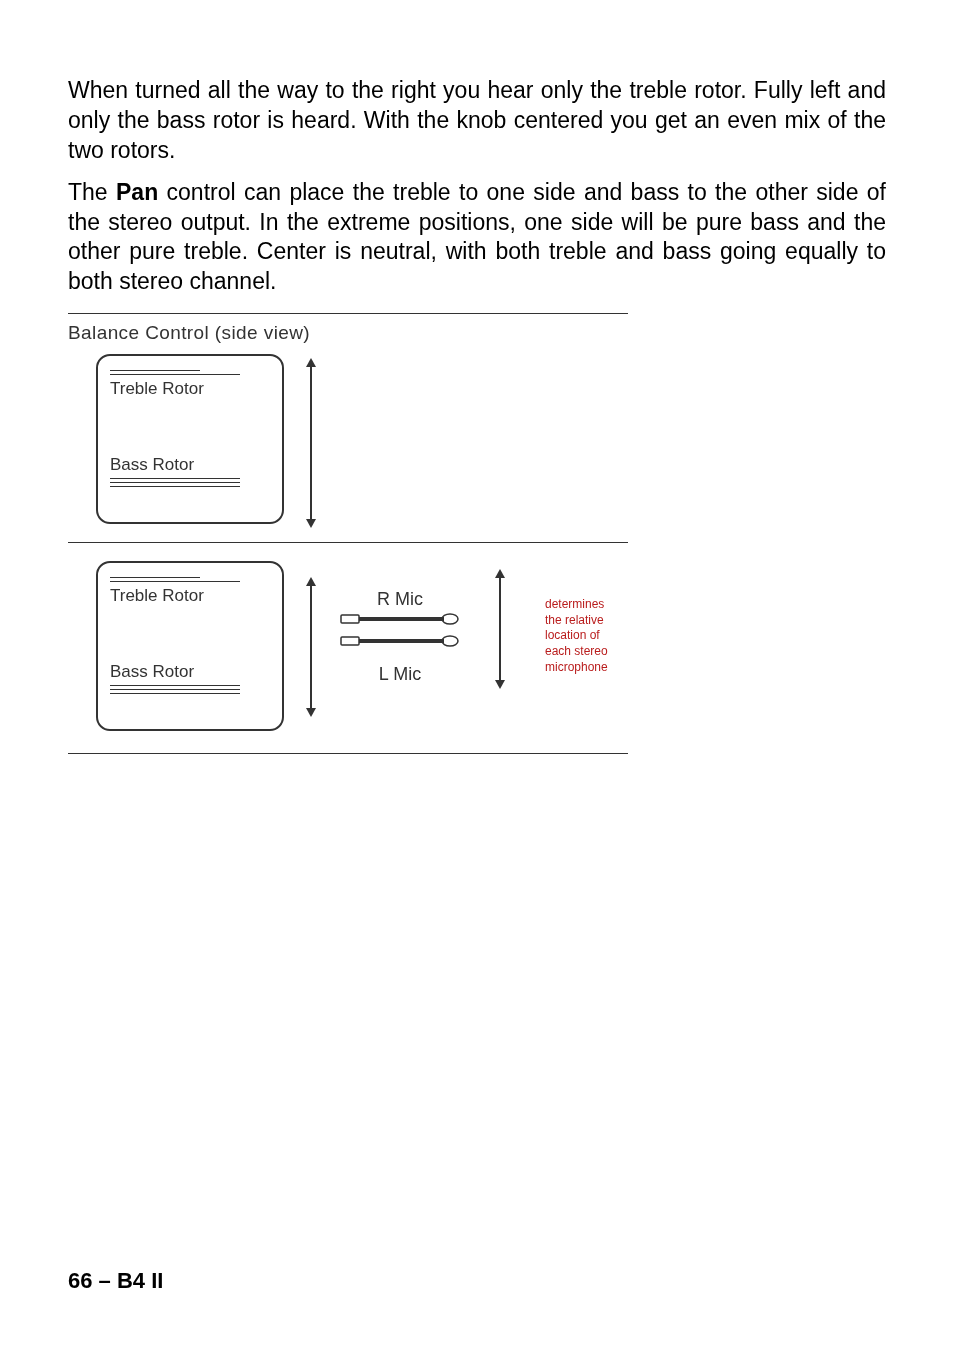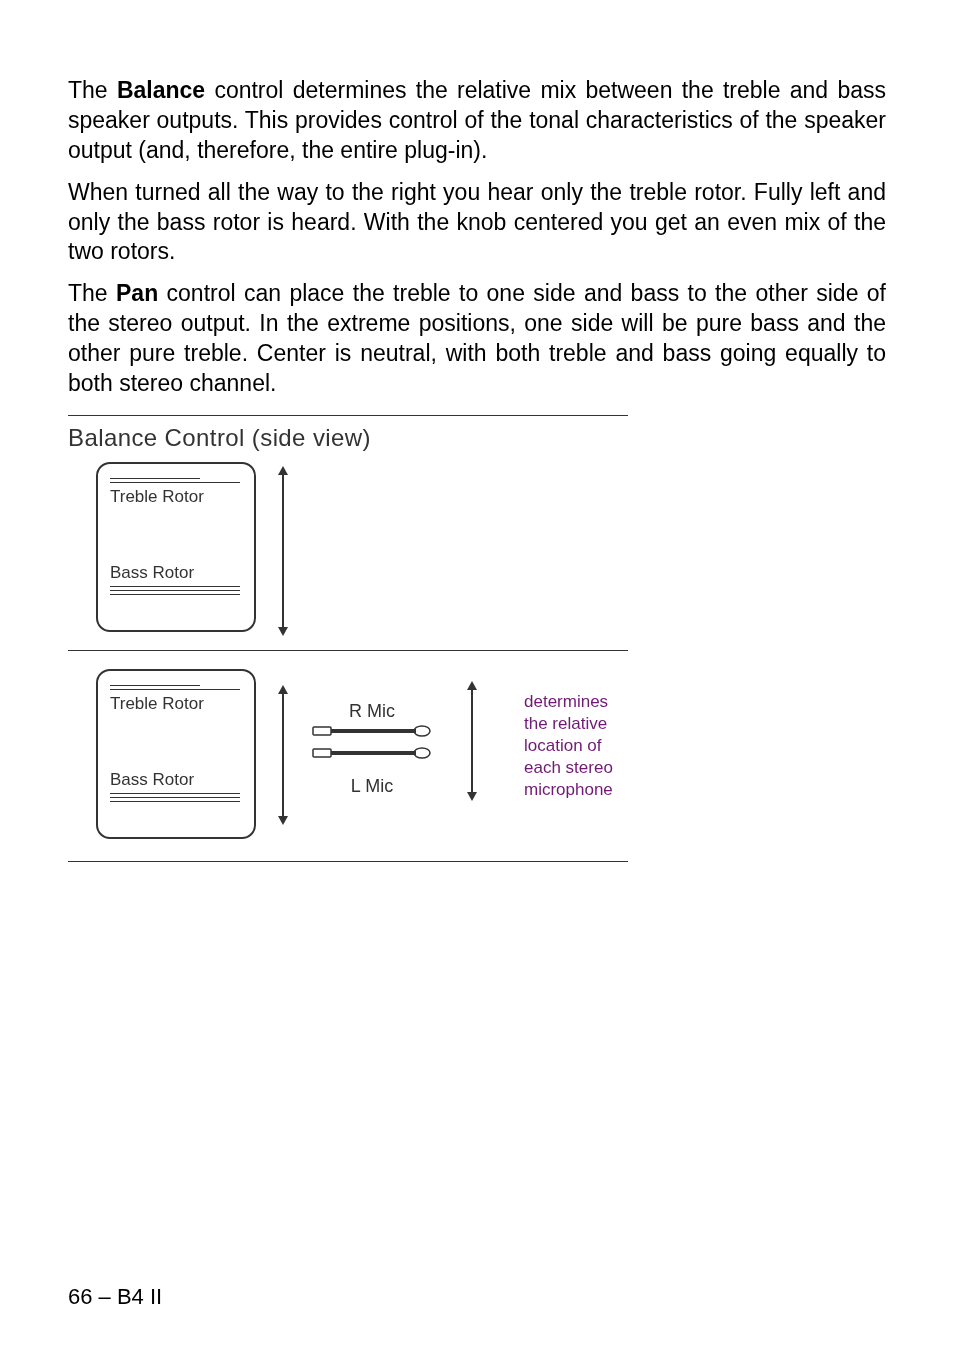--- a/index.html
+++ b/index.html
@@ -29,33 +29,33 @@
     margin-bottom: 8px;
   }
   .hr {
     border-top: 1.5px solid #333;
     width: 560px;
     margin-bottom: 8px;
     margin-top: 8px;
   }
   .diag-title {
     font-family: Arial, sans-serif;
-    font-size: 24px;
+    font-size: 19px;
     color: #333;
     margin-bottom: 10px;
     letter-spacing: 0.4px;
   }
   .diag-row {
     display: flex;
     align-items: flex-start;
   }
   .speaker-box {
     border: 2px solid #333;
     border-radius: 14px;
-    width: 160px;
+    width: 188px;
     height: 170px;
     margin-left: 28px;
     position: relative;
     box-sizing: border-box;
     padding: 8px 12px;
   }
   .rotor-label {
     font-size: 17px;
     color: #333;
   }
@@ -88,45 +88,43 @@
     flex-direction:column;
   }
   .mic-label {
     font-size: 18px; color:#333; margin-bottom:4px;
   }
   .mic-shape {
     height:12px; width:120px; position:relative; margin-bottom:28px;
   }
   .mic-shape svg { display:block;}
   .desc-text { font-size:17.5px; color:#333; line-height:1.25; margin-left:22px;}
-  .desc-text2 { font-size:17px; color:#701a75; line-height:1.3; margin-left:22px;}
+  .desc-text2 { font-size:12px; color:#b91c1c; line-height:1.3; margin-left:15px;}
 
   .section-head {
     font-family: Arial, Helvetica, sans-serif;
     font-weight: bold;
     font-size: 31px;
     margin-top: 30px;
     margin-bottom: 6px;
     letter-spacing: -0.3px;
   }
   .footer {
     position:absolute;
-    bottom: 44px;
+    bottom: 60px;
     left: 68px;
     font-size: 22px;
+    font-weight: bold;
   }
 </style>
 </head>
 <body>
 
 <div class="page">
 
-  <p class="body-para">
-    <span>The </span><span class="bold">Balance</span><span> control determines the relative mix between the treble and bass speaker outputs. This provides control of the tonal characteristics of the speaker output (and, therefore, the entire plug-in).</span>
-  </p>
 
   <p class="body-para">When turned all the way to the right you hear only the treble rotor. Fully left and only the bass rotor is heard. With the knob centered you get an even mix of the two rotors.</p>
 
   <p class="body-para">
     <span>The </span><span class="bold">Pan</span><span> control can place the treble to one side and bass to the other side of the stereo output. In the extreme positions, one side will be pure bass and the other pure treble. Center is neutral, with both treble and bass going equally to both stereo channel.</span>
   </p>
 
   <div class="diagram-block">
     <div class="hr"></div>
     <div class="diag-title">Balance Control (side view)</div>
@@ -169,21 +167,21 @@
             <div></div>
             <div></div>
         </div>
       </div>
       <div class="arrow-col" style="height:140px; margin-top:16px;">
         <div class="arrow-up"></div>
         <div class="arrow-line"></div>
         <div class="arrow-down"></div>
       </div>
       <div style="margin-left:14px; padding-top:28px;">
-        <div style="display:flex; align-items:flex-end;gap:15px;">
+        <div style="display:flex; align-items:center;gap:15px;">
           <div style="display:flex; flex-direction:column; align-items:center;">
             <div class="mic-label" style="margin-bottom:2px;">R Mic</div>
             <div>
               <svg width="120" height="14">
                   <rect x="1" y="3" width="18" height="8" rx="1" fill="none" stroke="#333" stroke-width="1.5"></rect>
                   <line x1="19" y1="7" x2="104" y2="7" stroke="#333" stroke-width="4"></line>
                   <ellipse cx="110" cy="7" rx="8" ry="5" fill="none" stroke="#333" stroke-width="1.5"></ellipse>
                 </svg>
             </div>
             <div style="height:4px;"></div>

